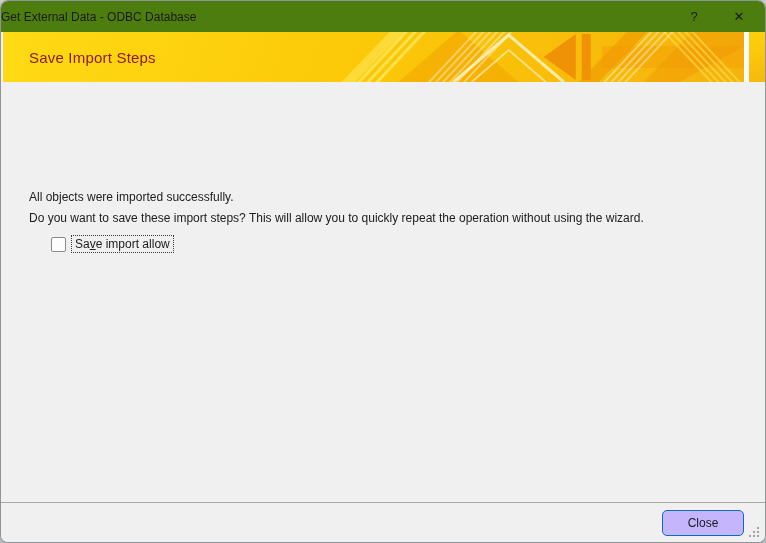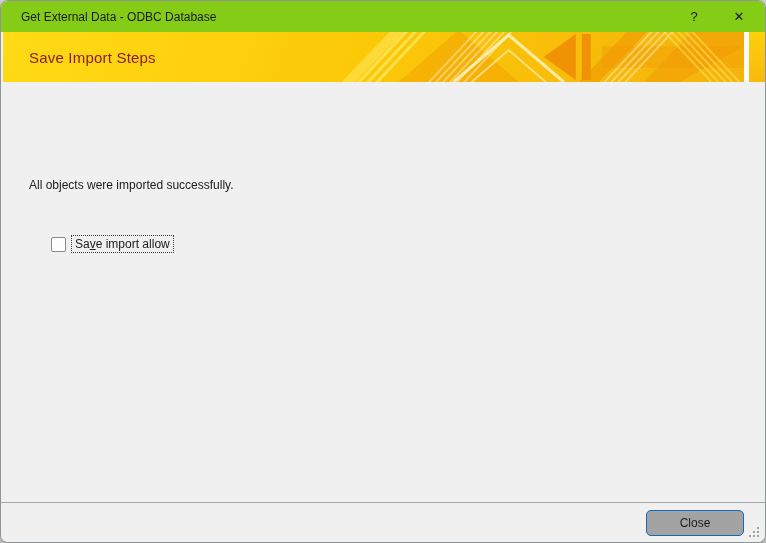--- a/index.html
+++ b/index.html
@@ -4,22 +4,22 @@
 <style>
   html,body{margin:0;padding:0;background:#d7d7d7;font-family:"Liberation Sans",sans-serif;}
   .window{
     position:relative;width:764px;height:541px;margin:0 auto;
     background:#f0f0f0;border:1px solid #8f9499;border-radius:8px;
     overflow:hidden;box-shadow:0 3px 10px rgba(0,0,0,.35);
     display:flex;flex-direction:column;
   }
   
   .titlebar{
-    height:31px;flex:0 0 31px;background:#84cc16;
-    display:flex;align-items:center;padding-left:20px;
+    height:31px;flex:0 0 31px;background:#4d7c0f;
+    display:flex;align-items:center;padding-left:0;
   }
   .titlebar .title{font-size:12px;color:#1b1b1b;flex:1 1 auto;white-space:nowrap;}
   .titlebar .btns{display:flex;align-items:stretch;height:31px;padding-right:8px;gap:9px;}
   .tb-btn{
     width:36px;display:flex;align-items:center;justify-content:center;
     font-size:13px;color:#1b1b1b;cursor:default;user-select:none;
   }
   .tb-btn.close{font-size:13px;}
   
   .banner-row{flex:0 0 50px;height:50px;display:flex;margin-left:2px;}
@@ -30,39 +30,39 @@
   .banner svg{position:absolute;inset:0;width:100%;height:100%;}
   .banner .heading{
     position:absolute;left:26px;top:0;height:50px;display:flex;align-items:center;
     font-size:15px;color:#8e1b20;letter-spacing:.2px;white-space:nowrap;z-index:2;
   }
   .banner-gap{flex:0 0 5px;background:#fafafa;}
   .banner-cap{flex:0 0 16px;background:linear-gradient(180deg,#fdd10a,#f7b90d);}
   
   .body{flex:1 1 auto;position:relative;background:#f0f0f0;}
   .msg{position:absolute;left:28px;right:20px;font-size:12px;color:#202020;line-height:15px;white-space:nowrap;}
-  .msg.success{top:96px;}
+  .msg.success{top:108px;}
   .msg.question{top:129px;}
   .cb-row{position:absolute;left:50px;top:153px;display:flex;align-items:center;}
   .cb-box{
     width:13px;height:13px;background:#fdfdfd;border:1px solid #8a8a8a;border-radius:2px;
     flex:0 0 auto;
   }
   .cb-label{
     margin-left:5px;font-size:12px;color:#202020;
     border:1px dotted #3a3a3a;padding:1px 3px;white-space:nowrap;
   }
   .cb-label .accel{text-decoration:underline;}
   
   .footer{
     flex:0 0 39px;border-top:1px solid #a7a7a7;background:#f0f0f0;
     display:flex;align-items:center;justify-content:flex-end;padding-right:21px;
   }
   .close-btn{
-    width:98px;height:26px;background:#a3a3a3;border:1.5px solid #0f6cbd;border-radius:5px;
+    width:82px;height:26px;background:#c4b5fd;border:1.5px solid #0f6cbd;border-radius:5px;
     font-size:12px;color:#1b1b1b;display:flex;align-items:center;justify-content:center;
     font-family:"Liberation Sans",sans-serif;cursor:default;
   }
   .grip{position:absolute;right:5px;bottom:4px;width:11px;height:11px;}
   .grip::after{
     content:"";position:absolute;left:0;top:0;width:2px;height:2px;background:transparent;
     box-shadow:8px 0 0 #a2a2a2,4px 4px 0 #a2a2a2,8px 4px 0 #a2a2a2,
                0 8px 0 #a2a2a2,4px 8px 0 #a2a2a2,8px 8px 0 #a2a2a2;
   }
 </style>
@@ -119,20 +119,21 @@
         </g>
       </svg>
       <div class="heading">Save Import Steps</div>
     </div>
     <div class="banner-gap"></div>
     <div class="banner-cap"></div>
   </div>
 
   <div class="body">
     <div class="msg success">All objects were imported successfully.</div>
+    <div class="msg question">Do you want to save these import steps? This will allow you to quickly repeat the operation without using the wizard.</div>
     <div class="cb-row">
       <span class="cb-box" role="checkbox" aria-checked="false"></span>
       <span class="cb-label"><span>Sa</span><span class="accel">v</span><span>e import allow</span></span>
     </div>
   </div>
 
   <div class="footer">
     <button class="close-btn">Close</button>
   </div>
 

